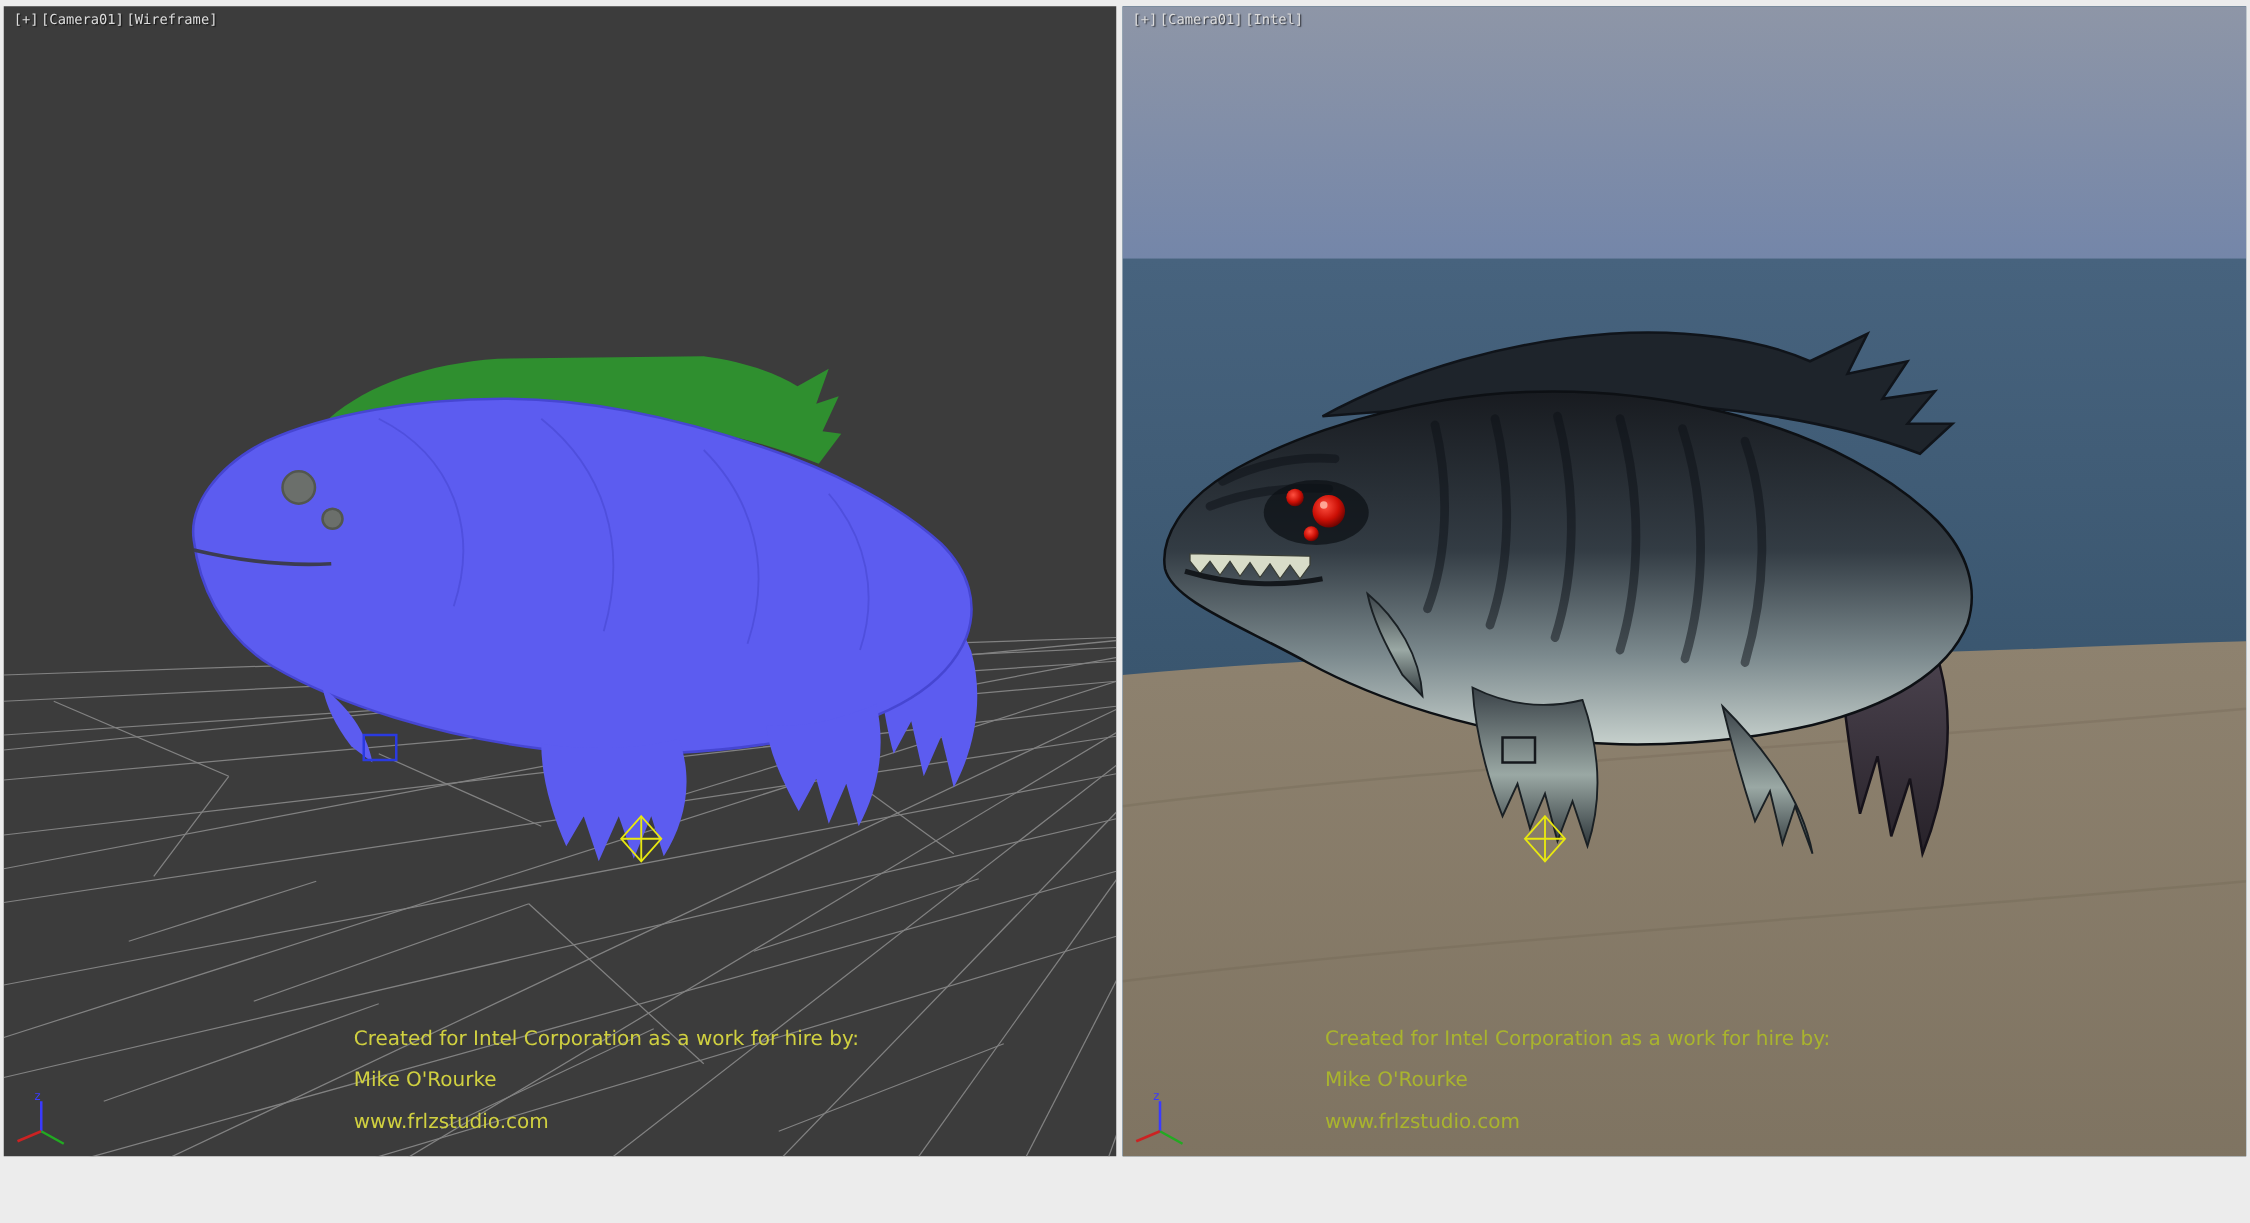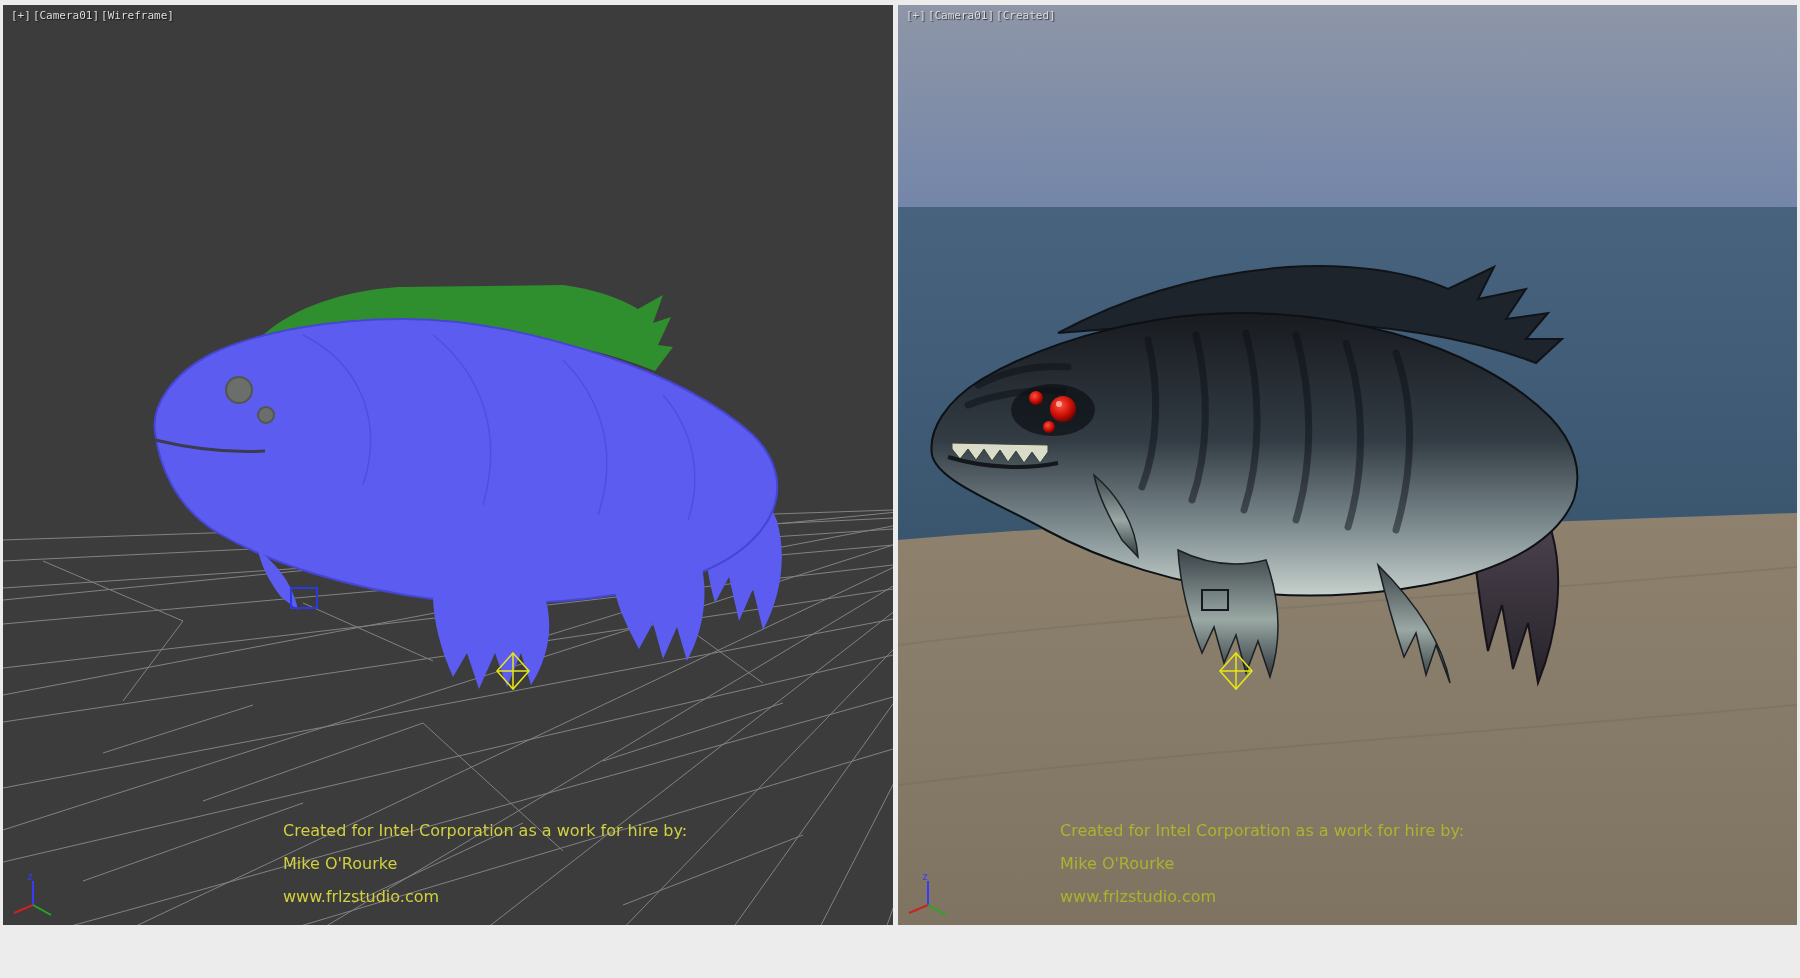--- a/index.html
+++ b/index.html
@@ -118,21 +118,21 @@
       <line x1="24" y1="38" x2="24" y2="14" stroke="#3a3aff" stroke-width="2"></line>
       <line x1="24" y1="38" x2="5" y2="46" stroke="#cc2222" stroke-width="2"></line>
       <line x1="24" y1="38" x2="42" y2="48" stroke="#22aa22" stroke-width="2"></line>
       <text x="18" y="13" fill="#3a3aff" font-size="10" font-family="DejaVu Sans Mono, monospace">z</text>
     </svg>
   </div>
 
   <div class="viewport right">
 
     <div class="vp-label">
-      <span>[+]</span><span>[Camera01]</span><span>[Created]</span>
+      <span>[+]</span><span>[Camera01]</span><span>[Intel]</span>
     </div>
 
     <svg class="scene-svg" width="899" height="965" viewBox="0 0 899 965">
       <defs>
         <linearGradient id="skyGrad" x1="0" y1="0" x2="0" y2="1">
           <stop offset="0" stop-color="#8e96a7"></stop>
             <stop offset="1" stop-color="#7486a9"></stop>
         </linearGradient>
         <linearGradient id="seaGrad" x1="0" y1="0" x2="0" y2="1">
           <stop offset="0" stop-color="#47637e"></stop>

